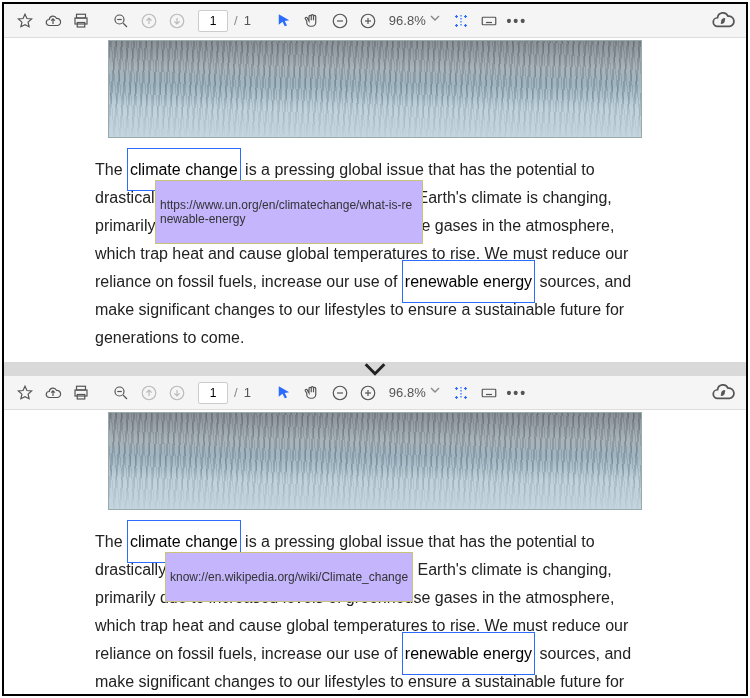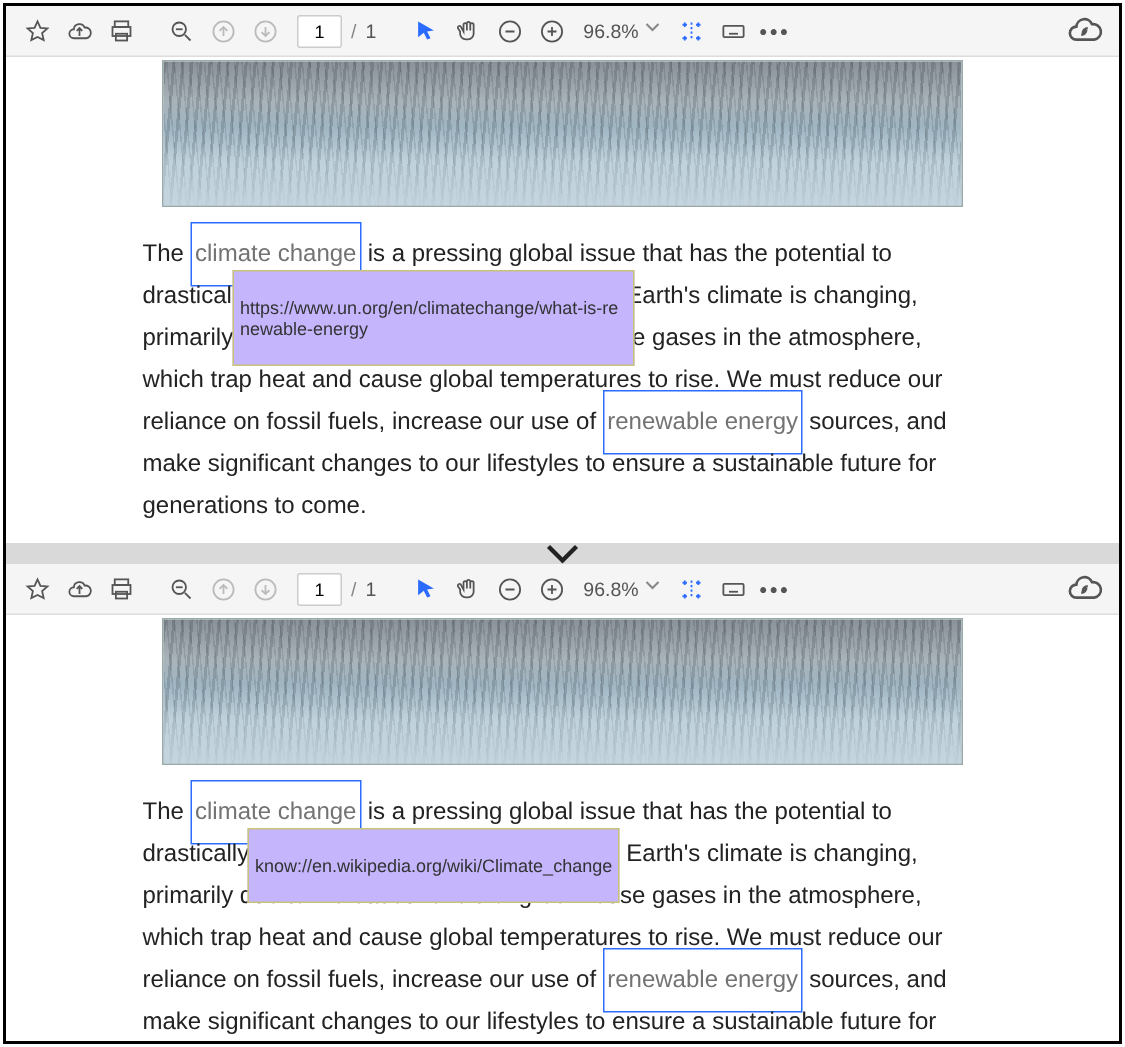--- a/index.html
+++ b/index.html
@@ -16,21 +16,21 @@
   .page-sep { color: #888; font-size: 13px; }
   .page-total { color: #555; font-size: 13px; }
   .zoom-box { display: flex; gap: 4px; margin: 0 6px; color: #555; font-size: 13px; }
   .spacer-sm { width: 10px; }
   .cloud-link { position: absolute; right: 10px; top: 4px; width: 26px; height: 26px; display:flex; align-items:center; justify-content:center; color:#555;}
   .content { background: #fff; padding: 0 0 0 0; position: relative; }
   .imgband { width: 534px; height: 98px; margin: 0 auto; background: linear-gradient(to bottom, #8a9198 0%, #a9b3ba 28%, #9fb5c2 45%, #bfd2dc 70%, #b7cbd6 100%); border: 1px solid #9aa; position: relative; overflow: hidden; margin-top: 2px; }
   .imgband::before { content:""; position:absolute; inset:0; background: repeating-linear-gradient(95deg, rgba(40,50,55,.18) 0 2px, transparent 2px 6px), repeating-linear-gradient(85deg, rgba(30,40,45,.12) 0 1px, transparent 1px 5px); mix-blend-mode: multiply; }
   .imgband::after { content:""; position:absolute; left:0; right:0; bottom:0; height:40%; background: linear-gradient(to bottom, rgba(180,200,210,.1), rgba(200,215,225,.85)); }
   .para { width: 560px; margin: 18px auto 10px auto; color: #222; font-size: 16px; line-height: 28px; position: relative; }
-  .hl { border: 1px solid #2b6cff; padding: 12px 2px; color: #737373; cursor: pointer; }
+  .hl { border: 1px solid #2b6cff; padding: 12px 2px; color: #000000; cursor: pointer; }
   .tooltip { position: absolute; background: #c4b5fd; border: 1px solid #c9c37a; font-size: 12px; color: #333; padding: 17px 4px; line-height: 14px; z-index: 5; max-width: 280px; word-break: break-all; font-family: Arial, sans-serif; }
   .divider { height: 14px; background: #d9d9d9; display:flex; align-items:center; justify-content:center; }
   .divider svg { width: 28px; height: 14px; color:#333; }
   .dots { letter-spacing: 2px; font-weight: bold; }
 </style>
 </head>
 <body>
 
 <div class="frame">
 

